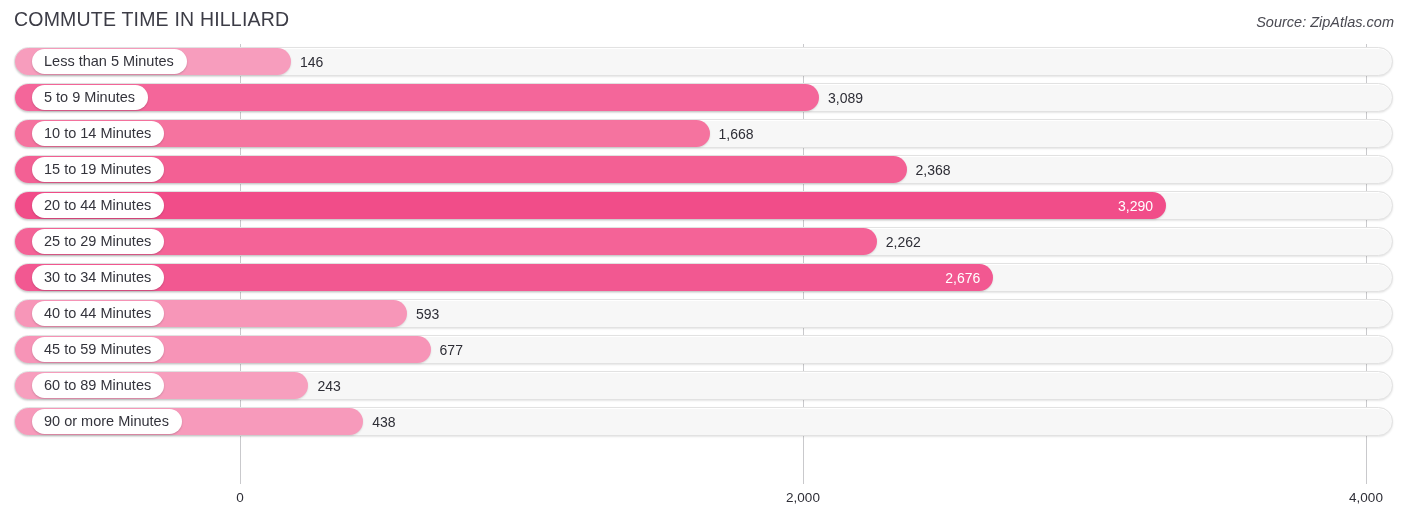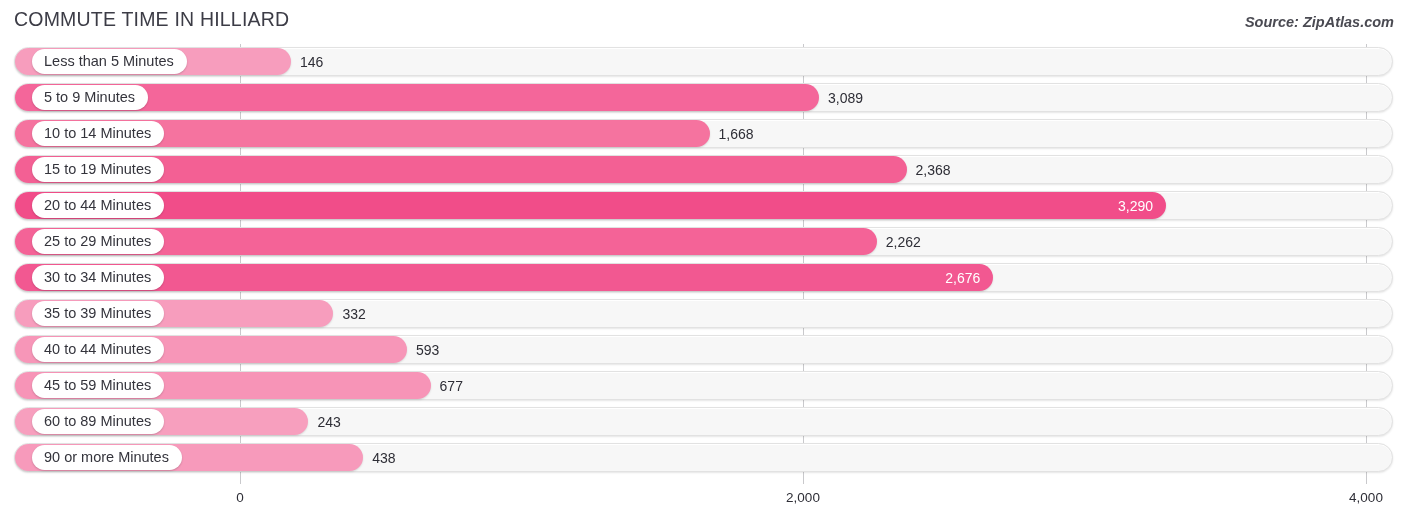--- a/index.html
+++ b/index.html
@@ -14,21 +14,21 @@
 
   
   .header { position: absolute; left: 0; top: 0; width: 1406px; height: 44px; padding-left: 20px; }
   .chart-title {
     position: absolute; left: 14px; top: 8px;
     font-size: 19.5px; font-weight: 400; letter-spacing: .2px;
     color: #3c3c46; white-space: nowrap;
   }
   .chart-source {
     position: absolute; right: 12px; top: 14px;
-    font-size: 14.5px; font-style: italic; font-weight: 700;
+    font-size: 14.5px; font-style: italic; font-weight: 400;
     color: #4a4a52; white-space: nowrap;
   }
 
   
   .plot { position: absolute; left: 0; top: 44px; width: 1406px; height: 440px; }
   .gridlines { position: absolute; inset: 0; pointer-events: none; }
   .gridline { position: absolute; top: 0; bottom: 0; width: 1px; background: #c9c9cc; }
 
   .rows { position: absolute; left: 0; top: 0; right: 0; }
 
@@ -141,28 +141,20 @@
         <div class="row">
           <div class="track"></div>
           <div class="bar" style="width: 978.294px; background: rgb(242, 88, 145);"></div>
           <div class="label-pill">
             <span>30 to 34 Minutes</span>
           </div>
           <div class="value inside" style="left: 993.294px;">2,676</div>
         </div>
         <div class="row">
           <div class="track"></div>
-          <div class="bar" style="width: 318.458px; background: rgb(247, 157, 189);"></div>
-          <div class="label-pill">
-            <span>35 to 39 Minutes</span>
-          </div>
-          <div class="value outside" style="left: 333.458px;">332</div>
-        </div>
-        <div class="row">
-          <div class="track"></div>
           <div class="bar" style="width: 391.929px; background: rgb(247, 150, 184);"></div>
           <div class="label-pill">
             <span>40 to 44 Minutes</span>
           </div>
           <div class="value outside" style="left: 406.929px;">593</div>
         </div>
         <div class="row">
           <div class="track"></div>
           <div class="bar" style="width: 415.575px; background: rgb(247, 148, 183);"></div>
           <div class="label-pill">

